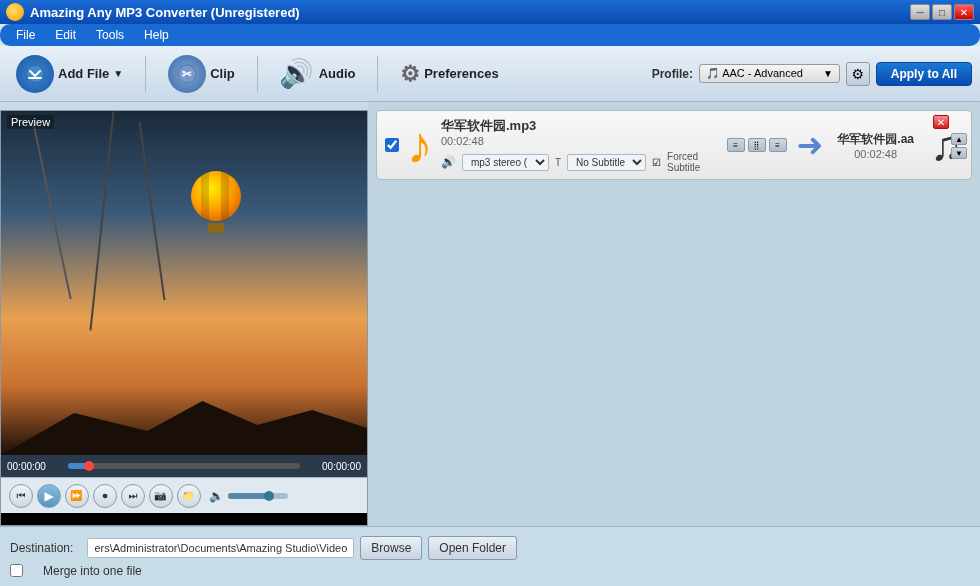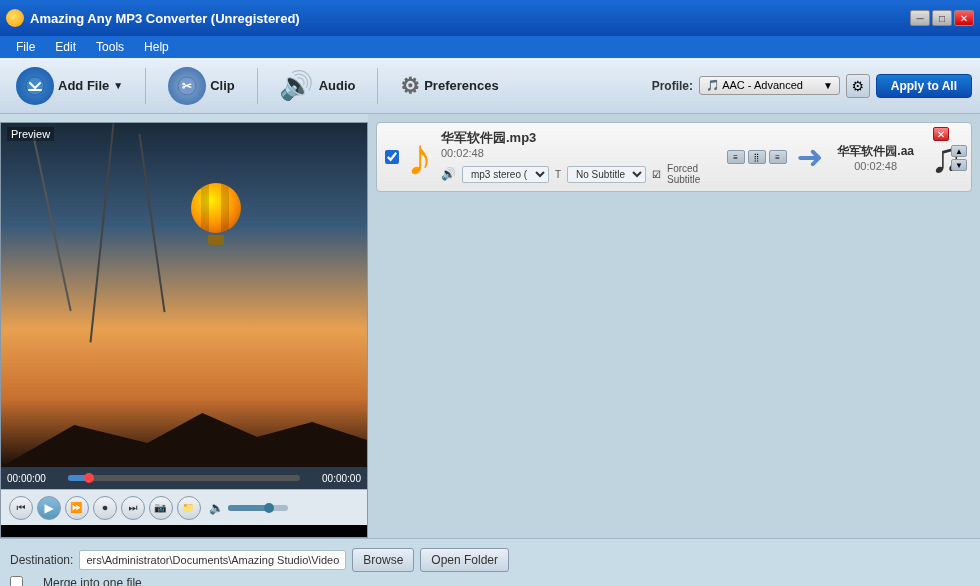--- a/index.html
+++ b/index.html
@@ -9,21 +9,21 @@
       overflow: hidden;
       font-family: 'Arial', sans-serif;
       font-size: 12px;
       background: #d4e8f0;
       position: relative;
     }
 
     
     #titlebar {
       background: linear-gradient(to bottom, #1a6ad4, #0a4ab0);
-      height: 36px;
+      height: 24px;
       display: flex;
       align-items: center;
       justify-content: space-between;
       padding: 0 6px;
       color: white;
     }
     #titlebar-left {
       display: flex;
       align-items: center;
       gap: 6px;
@@ -57,20 +57,21 @@
     .title-btn.close { background: linear-gradient(to bottom, #ff6060, #cc0000); color: white; }
 
     
     #menubar {
       background: #1a6ad4;
       height: 22px;
       display: flex;
       align-items: center;
       padding: 0 8px;
       gap: 4px;
+      border-radius: 10px;
     }
     .menu-item {
       color: white;
       font-size: 12px;
       padding: 2px 8px;
       cursor: pointer;
       border-radius: 3px;
     }
 
     
@@ -430,20 +431,21 @@
       color: #333;
     }
     #dest-path {
       background: white;
       border: 1px solid #aabbc8;
       border-radius: 2px;
       padding: 3px 6px;
       font-size: 11px;
       color: #333;
       min-width: 250px;
+      margin-left: 8px;
     }
     .dest-btn {
       background: linear-gradient(to bottom, #e8f0f8, #c8d4e0);
       border: 1px solid #8899aa;
       border-radius: 3px;
       padding: 4px 10px;
       font-size: 12px;
       cursor: pointer;
       color: #333;
     }

